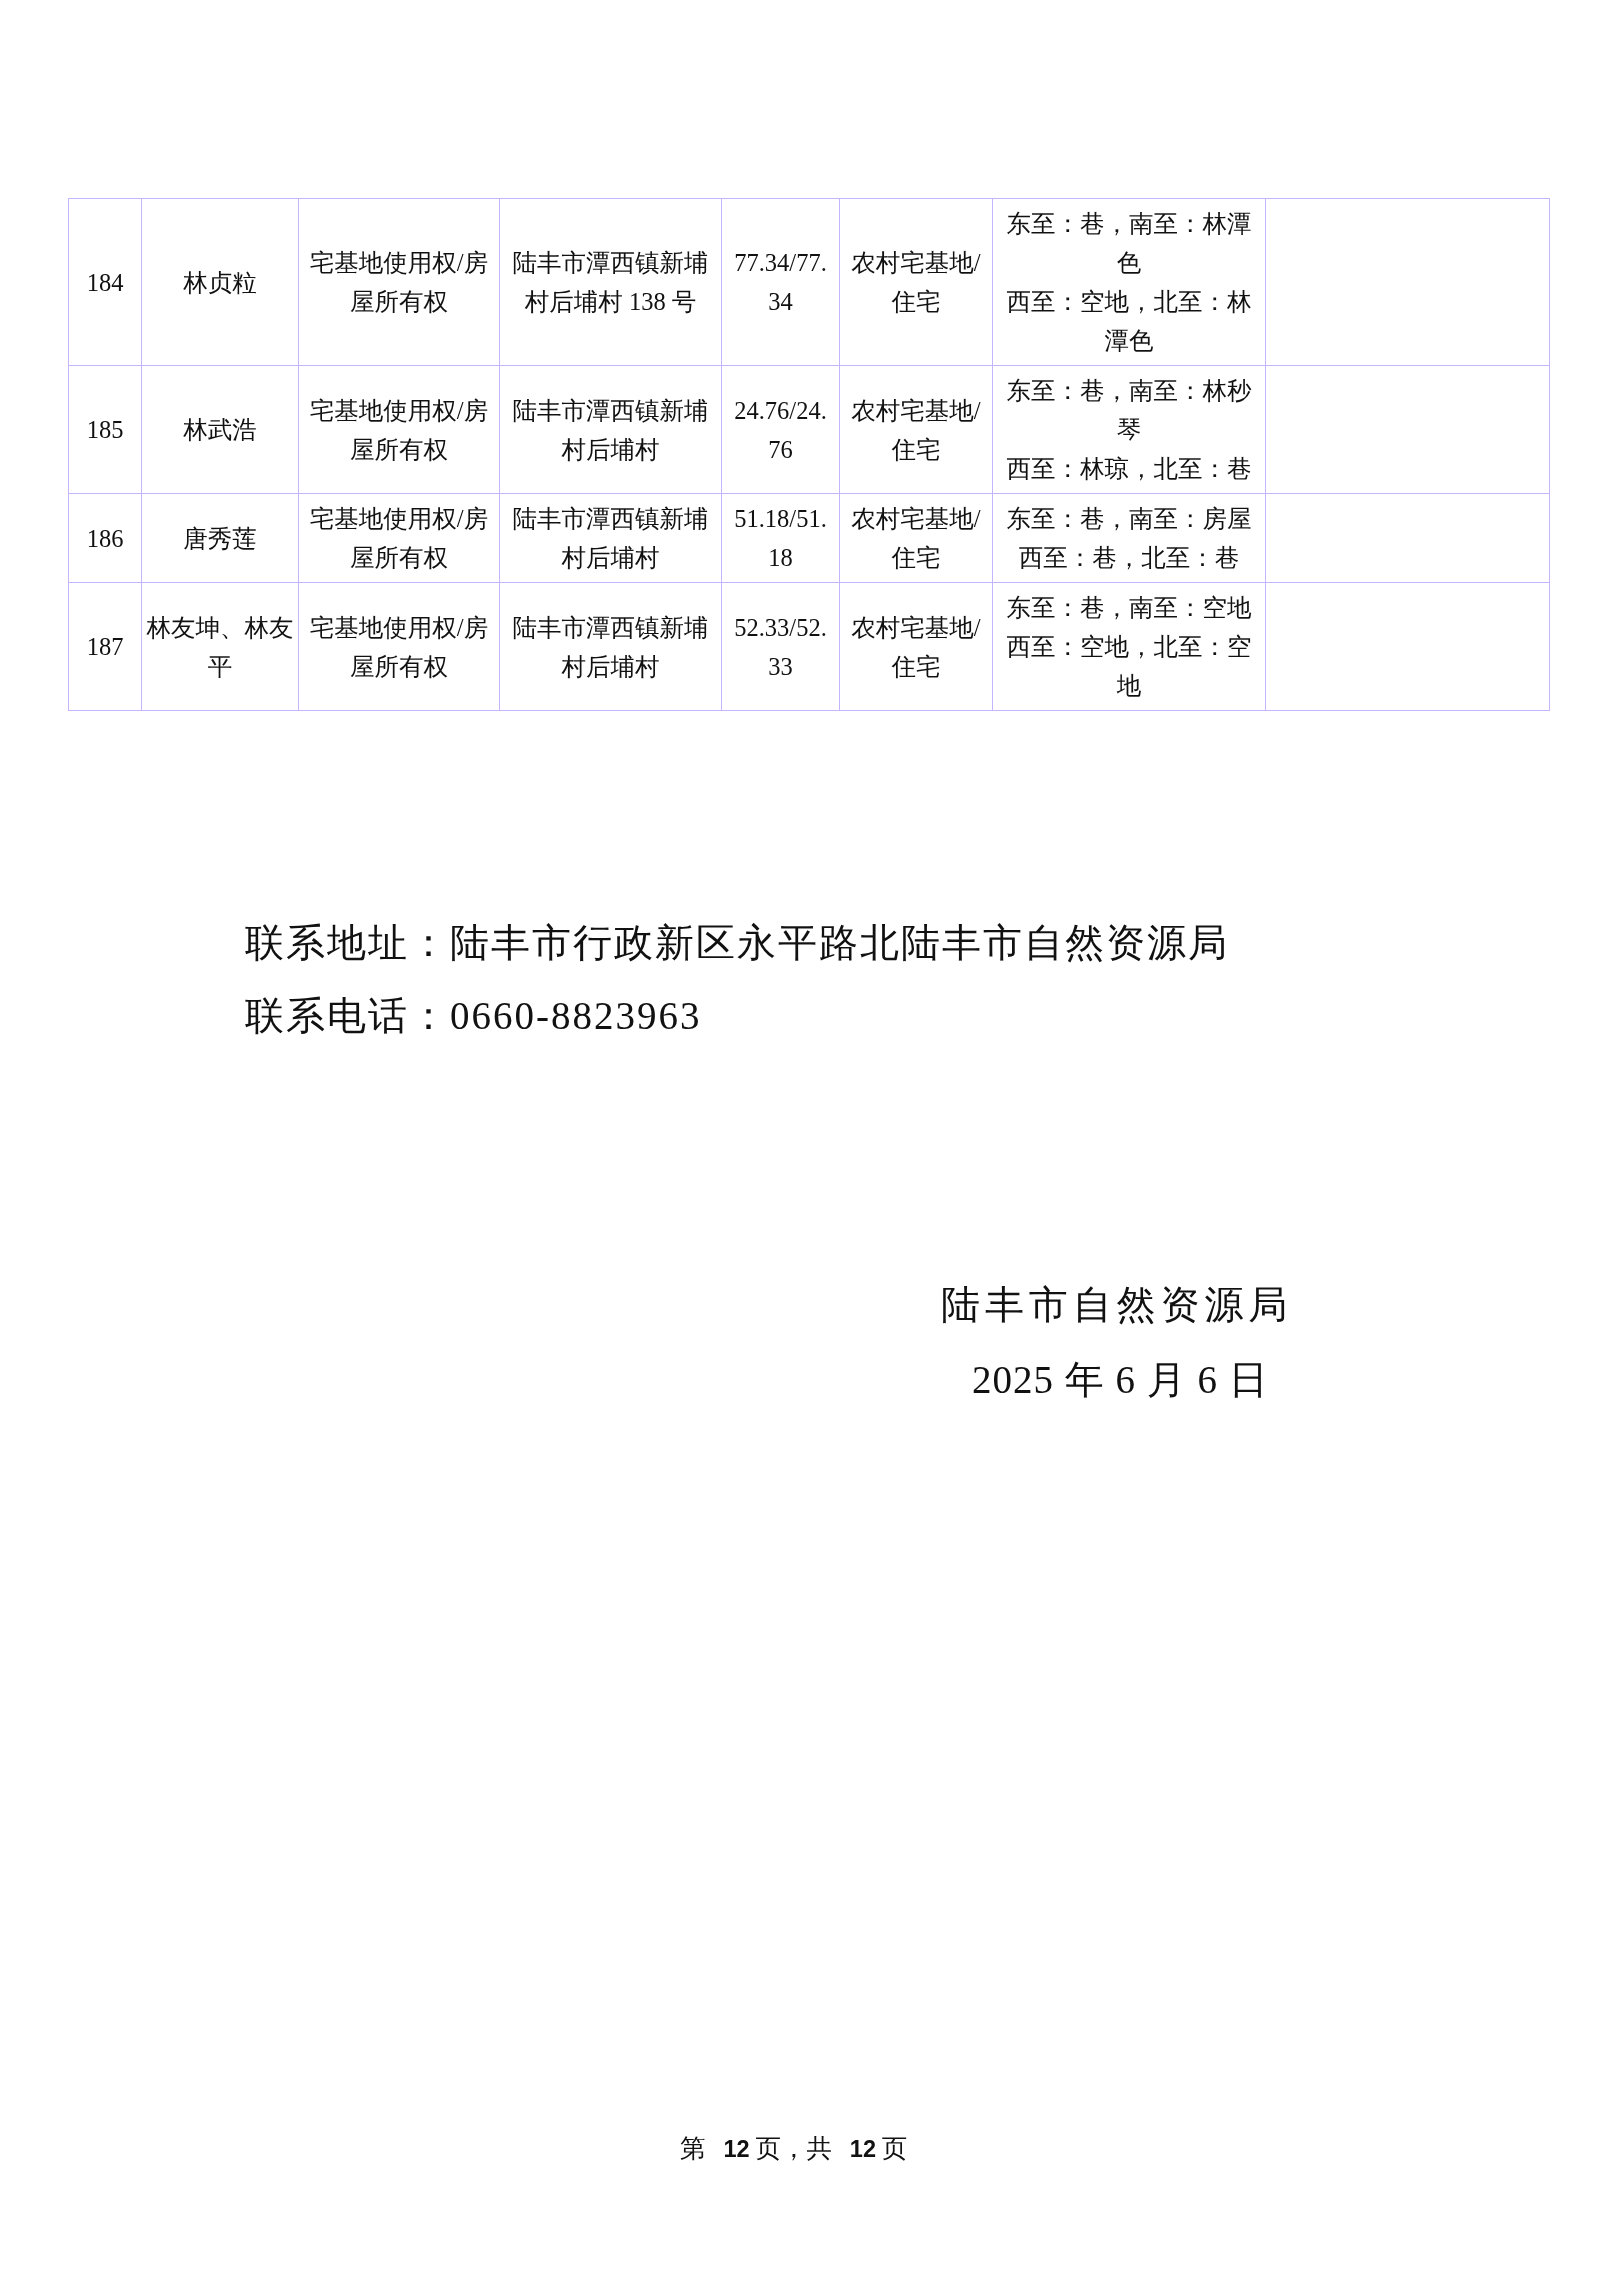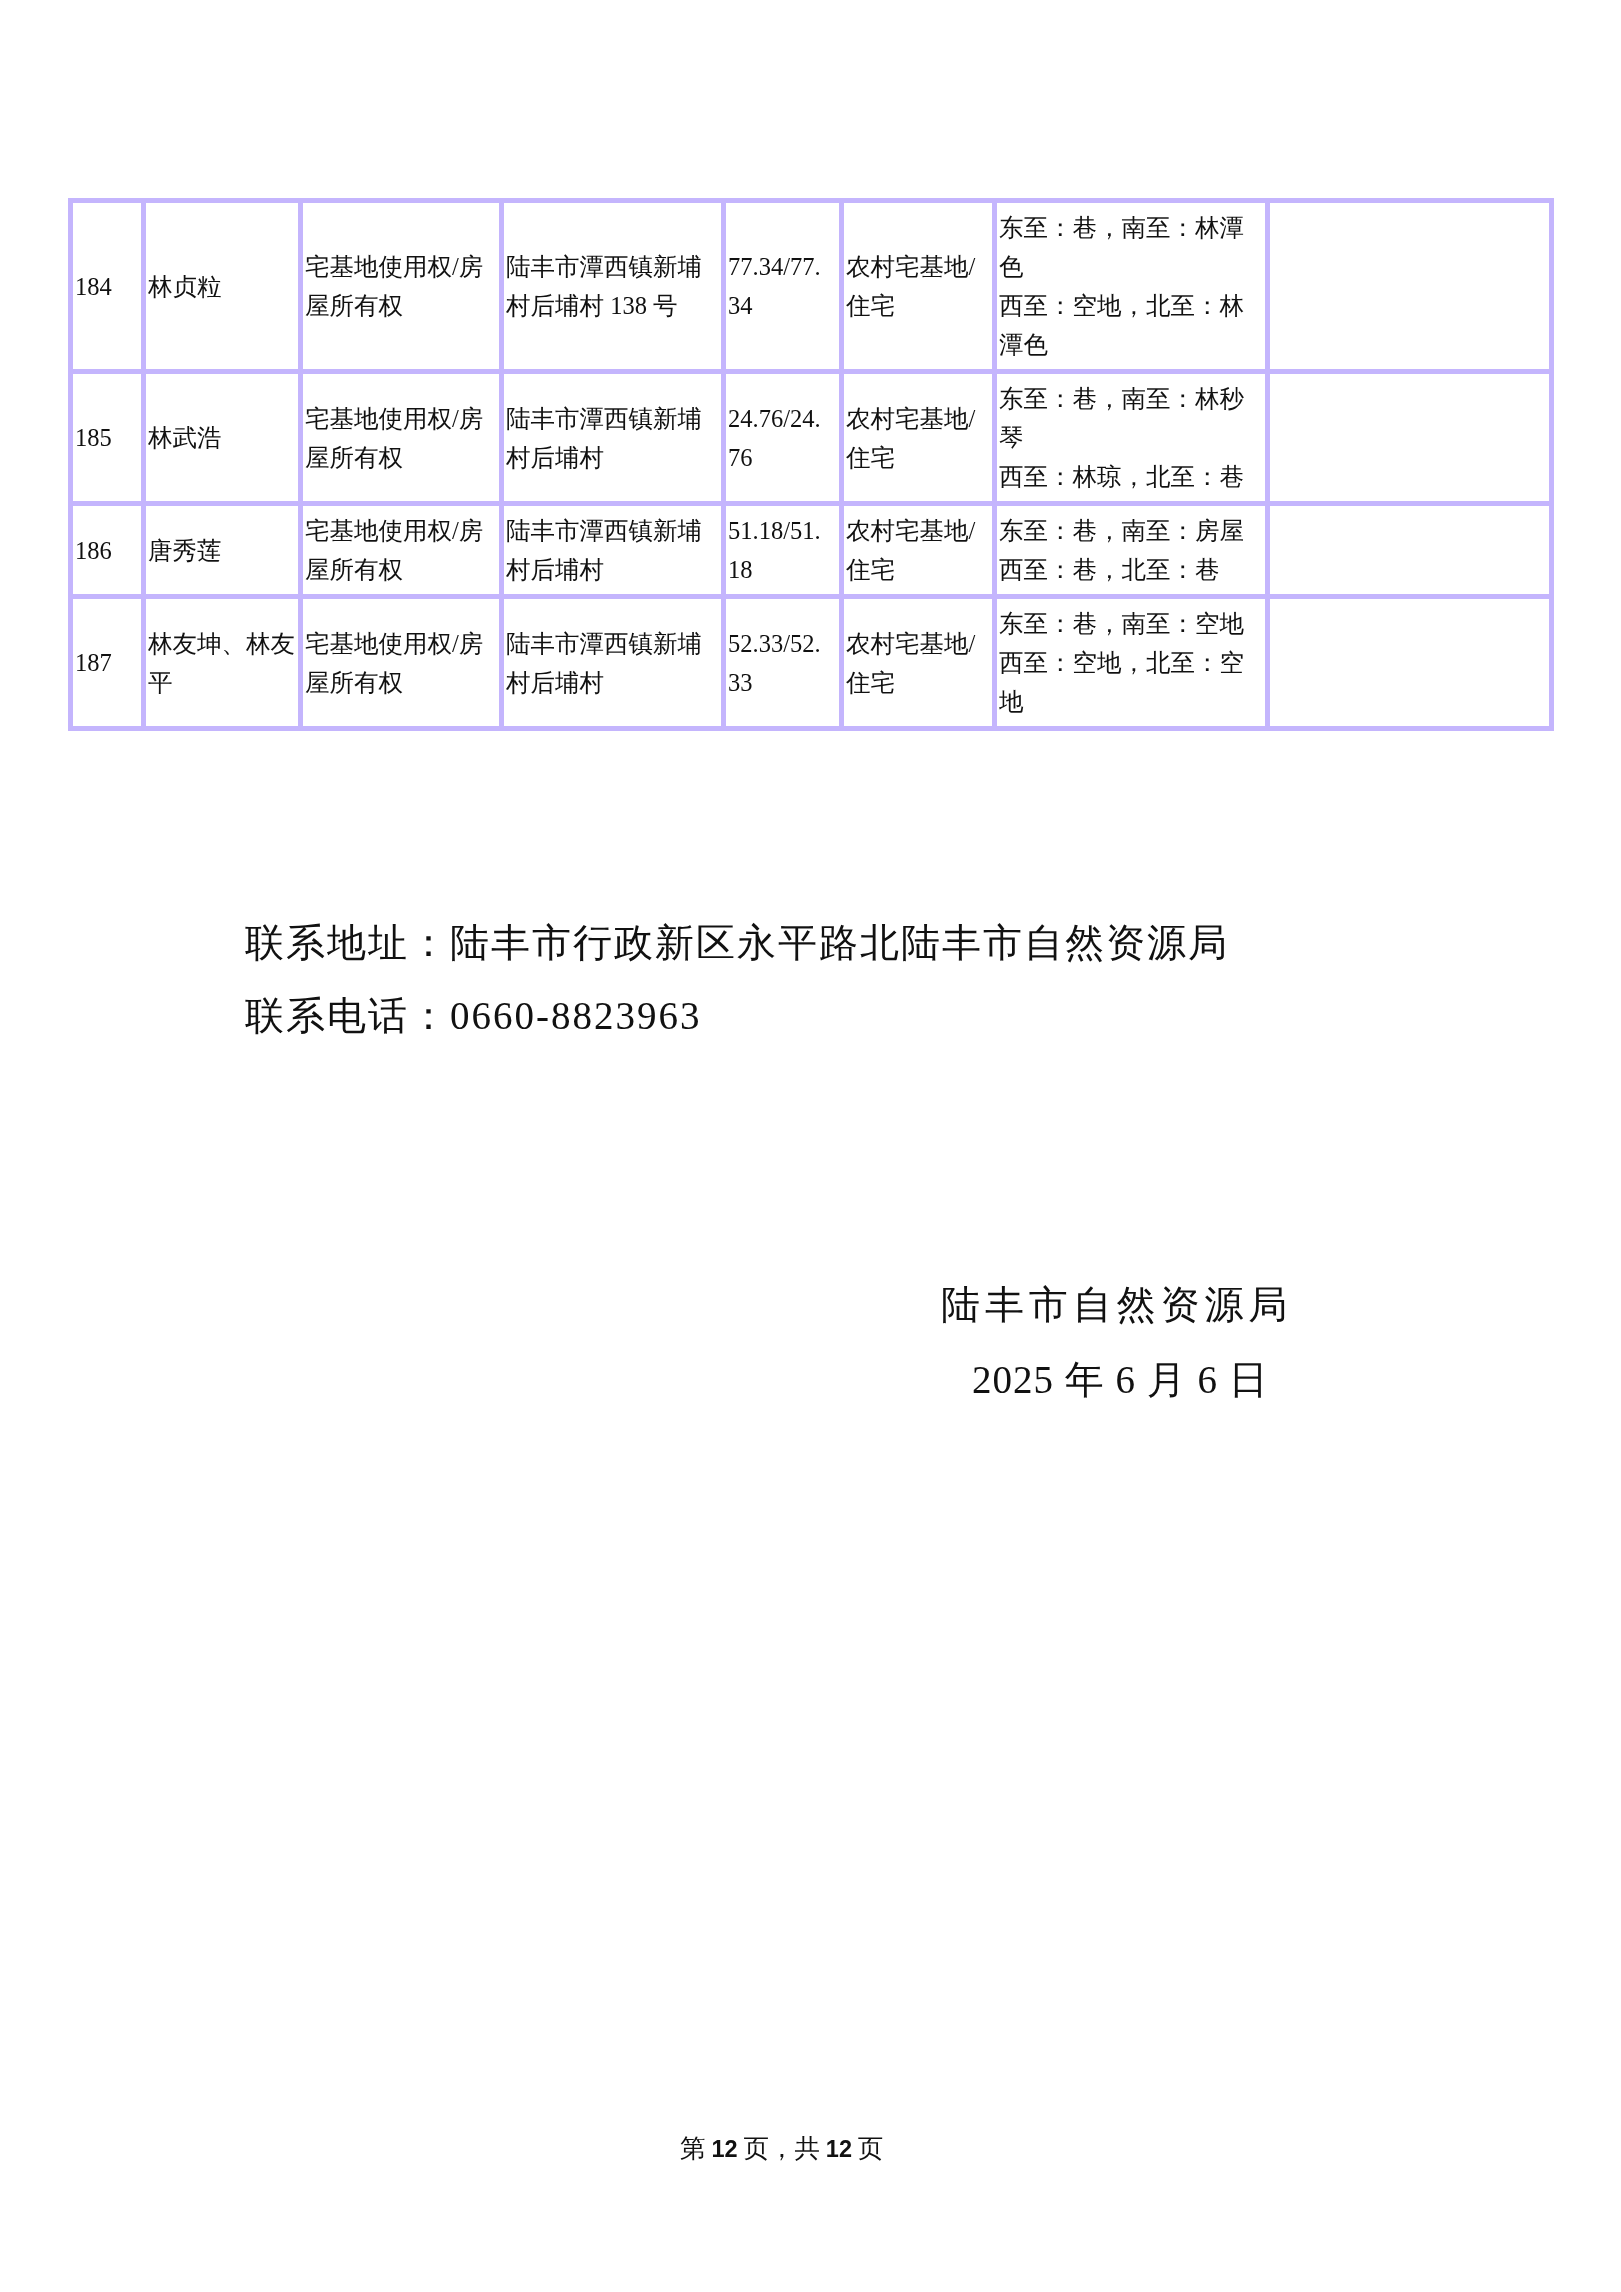--- a/index.html
+++ b/index.html
@@ -18,23 +18,24 @@
   
   table.records {
     position: absolute;
     left: 68px;
     top: 198px;
     width: 1481px;
     border-collapse: collapse;
     table-layout: fixed;
   }
   table.records td {
-    border: 5px solid #c4b5fd;
+    border: 1px solid #c4b5fd;
     font-size: 24.5px;
     line-height: 39px;
+    text-align: center;
     vertical-align: middle;
     padding: 5px 2px;
     white-space: pre-line;
     word-break: break-word;
     overflow: hidden;
   }
   table.records td.cell-area {
     word-break: break-all;
     font-family: Liberation Serif, serif;
   }
@@ -86,20 +87,21 @@
     left: 680px;
     top: 2131px;
     font-size: 25.5px;
     white-space: nowrap;
   }
   .page-footer .num {
     font-family: "Liberation Sans", "DejaVu Sans", sans-serif;
     font-weight: bold;
     font-size: 23.5px;
     padding: 0 5.9px;
+    margin-left: 12px;
   }
 </style>
 </head>
 <body>
 
 <table class="records">
   <colgroup>
     <col style="width:73px">
     <col style="width:157px">
     <col style="width:201px">

